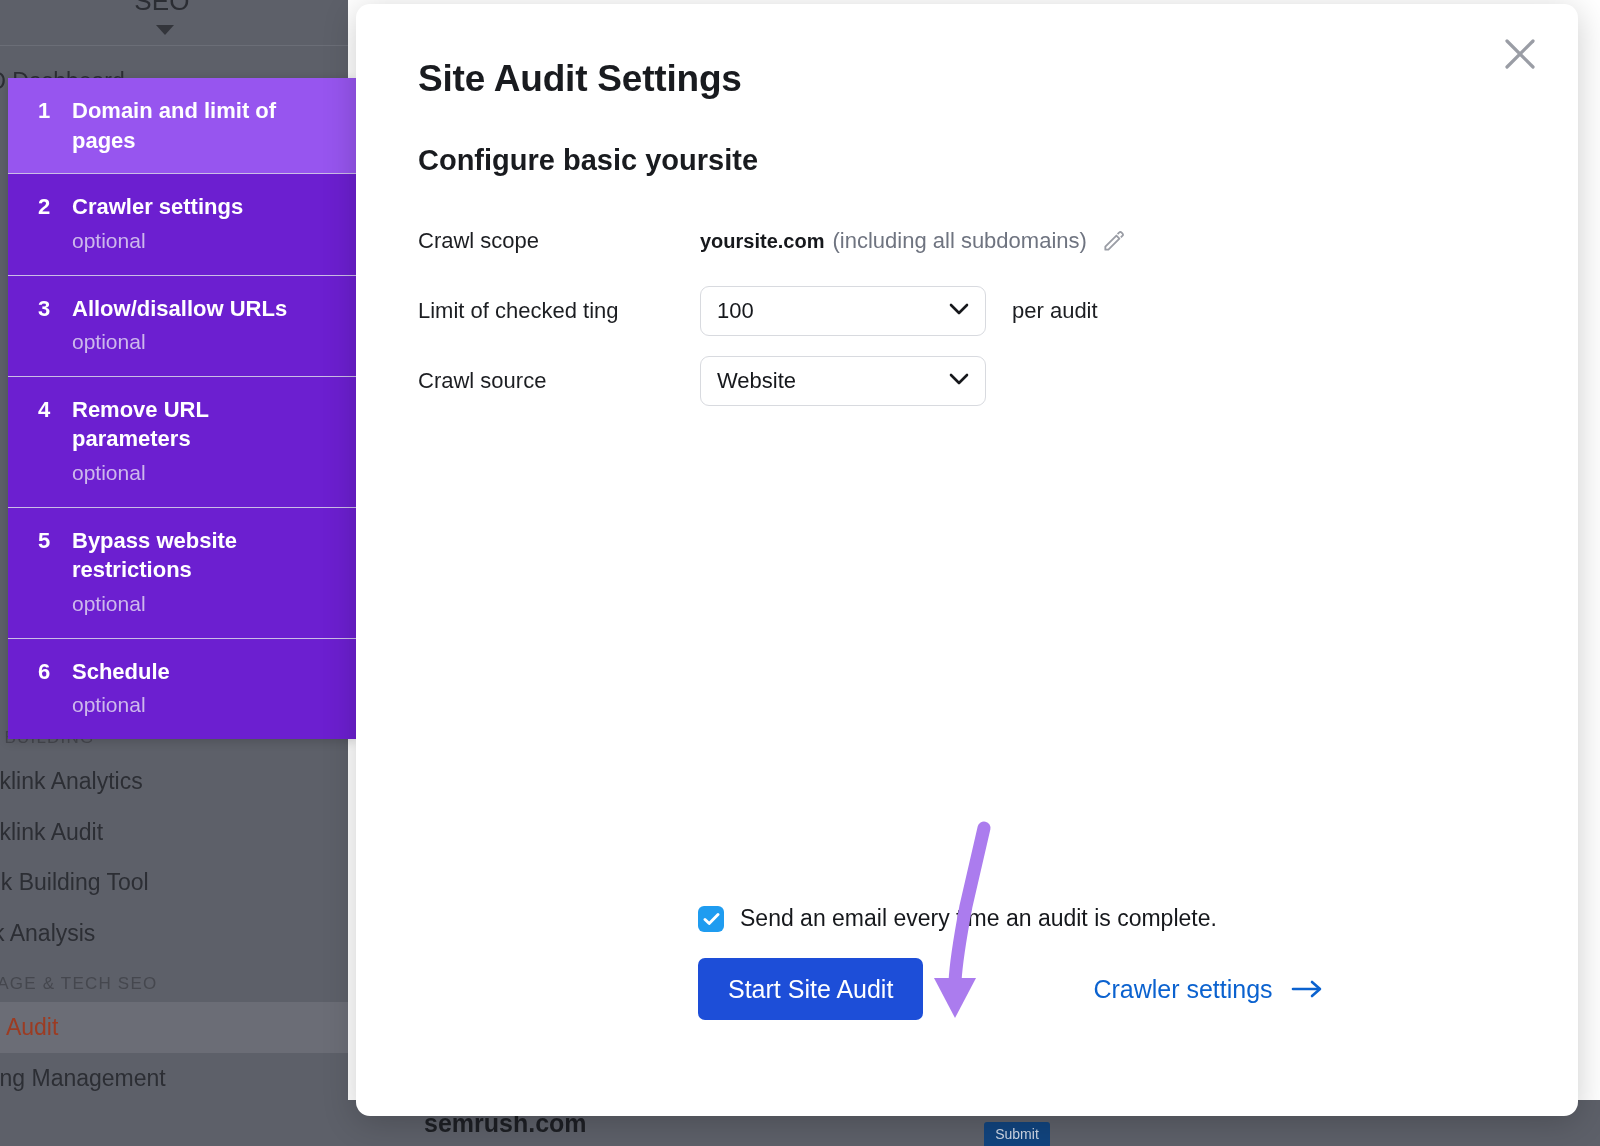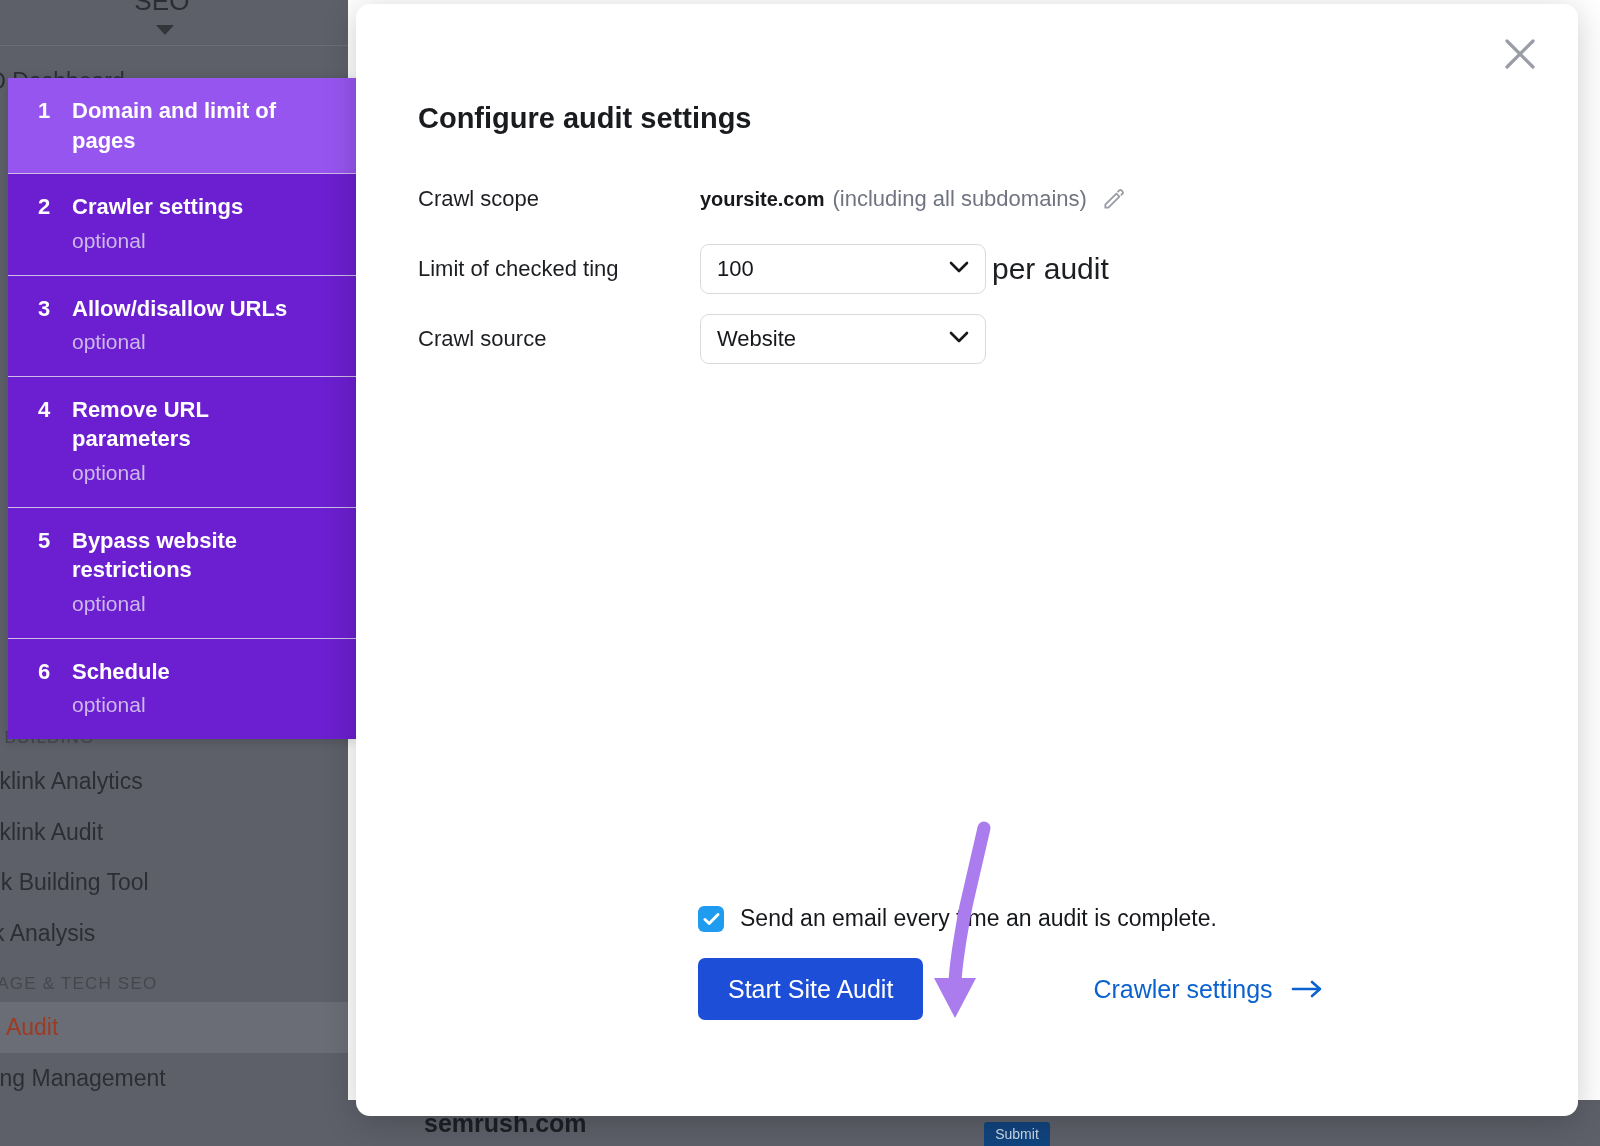--- a/index.html
+++ b/index.html
@@ -172,22 +172,22 @@
     display: flex; align-items: center;
     padding: 0 16px;
     cursor: pointer;
   }
   .select-value { font-size: 22px; color: #16181c; }
   .select .chev {
     position: absolute; right: 16px; top: 50%;
     transform: translateY(-50%);
   }
   .suffix {
-    margin-left: 6px;
-    font-size: 30px; color: #1c1e22;
+    margin-left: 26px;
+    font-size: 22px; color: #1c1e22;
   }
 
   
   .footer {
     position: absolute; left: 0; bottom: 96px;
     width: 1222px;
     padding: 0 62px;
   }
   .check-row {
     display: flex; align-items: center; gap: 16px;
@@ -327,21 +327,22 @@
   <div class="modal">
 
     <div class="modal-close">
       <svg width="40" height="40" viewBox="0 0 40 40">
         <line x1="7" y1="7" x2="33" y2="33" stroke="#9a9da5" stroke-width="3.2" stroke-linecap="round"></line>
         <line x1="33" y1="7" x2="7" y2="33" stroke="#9a9da5" stroke-width="3.2" stroke-linecap="round"></line>
       </svg>
     </div>
 
     <div class="modal-inner">
-      <div class="modal-subtitle">Configure audit settings</div>
+      <div class="modal-title">Site Audit Settings</div>
+      <div class="modal-subtitle">Configure basic yoursite</div>
 
       <div class="form">
 
         <div class="form-row">
           <span class="form-label">Crawl scope</span>
           <span class="scope-value">yoursite.com</span>
           <span class="scope-note" style="margin-left:8px;">(including all subdomains)</span>
           <span class="pencil-btn">
             <svg width="26" height="26" viewBox="0 0 24 24" fill="none">
               <path d="M4 17.2V20h2.8L17 9.8l-2.8-2.8L4 17.2z" stroke="#9a9da5" stroke-width="1.7" stroke-linejoin="round"></path>

